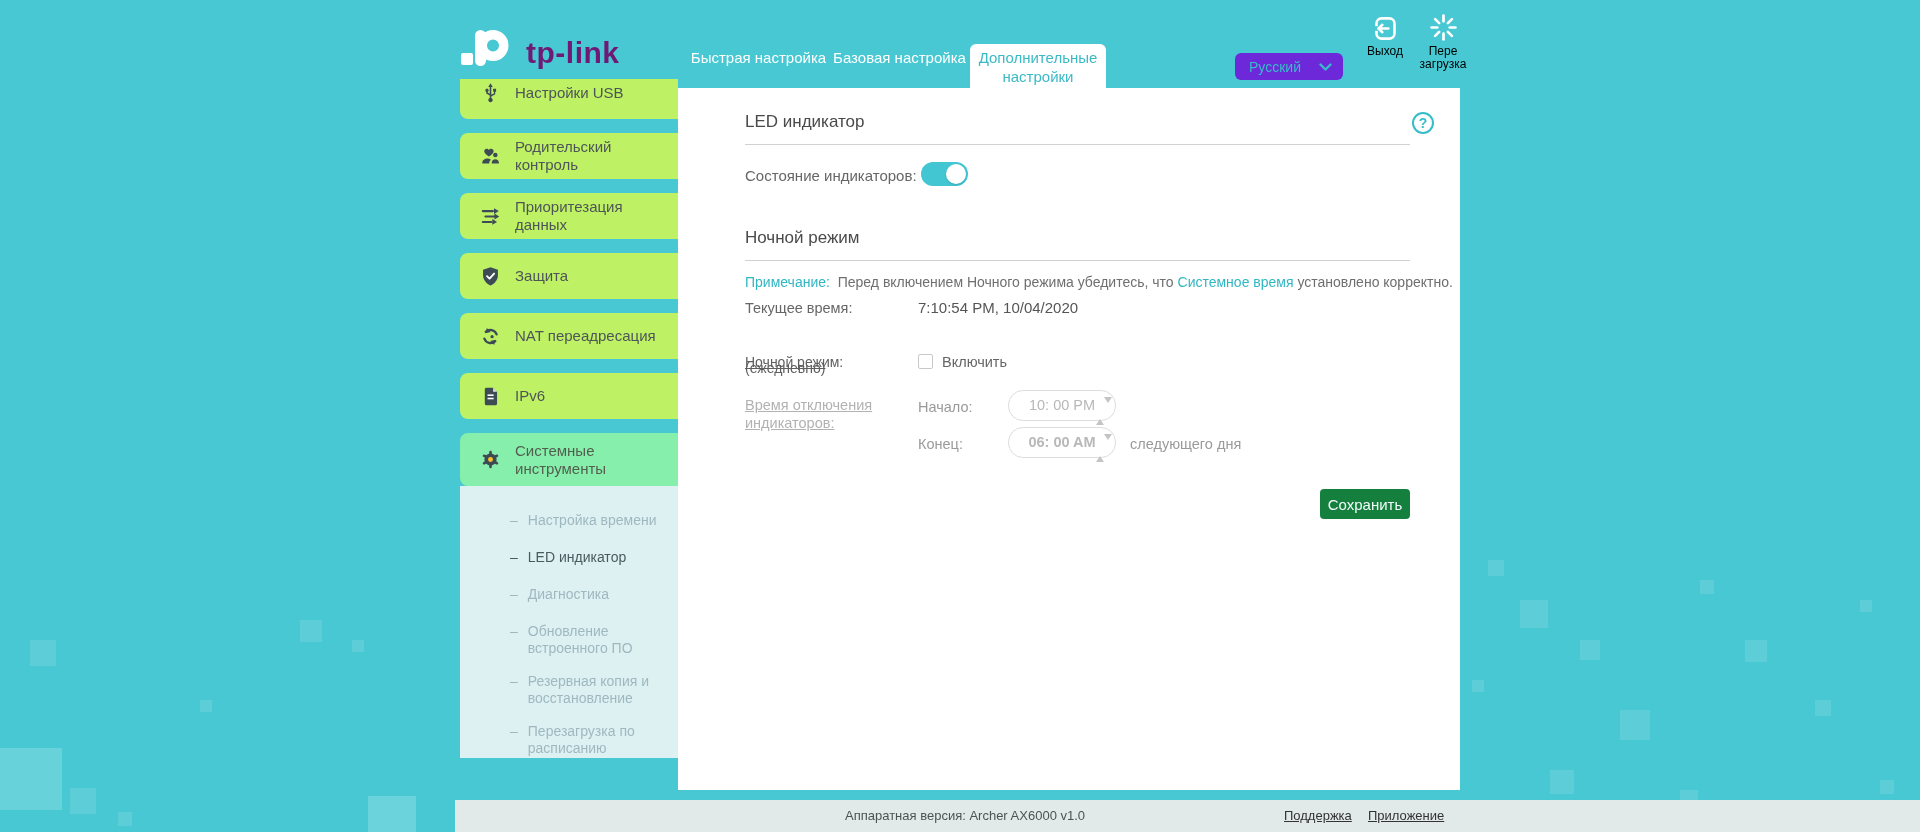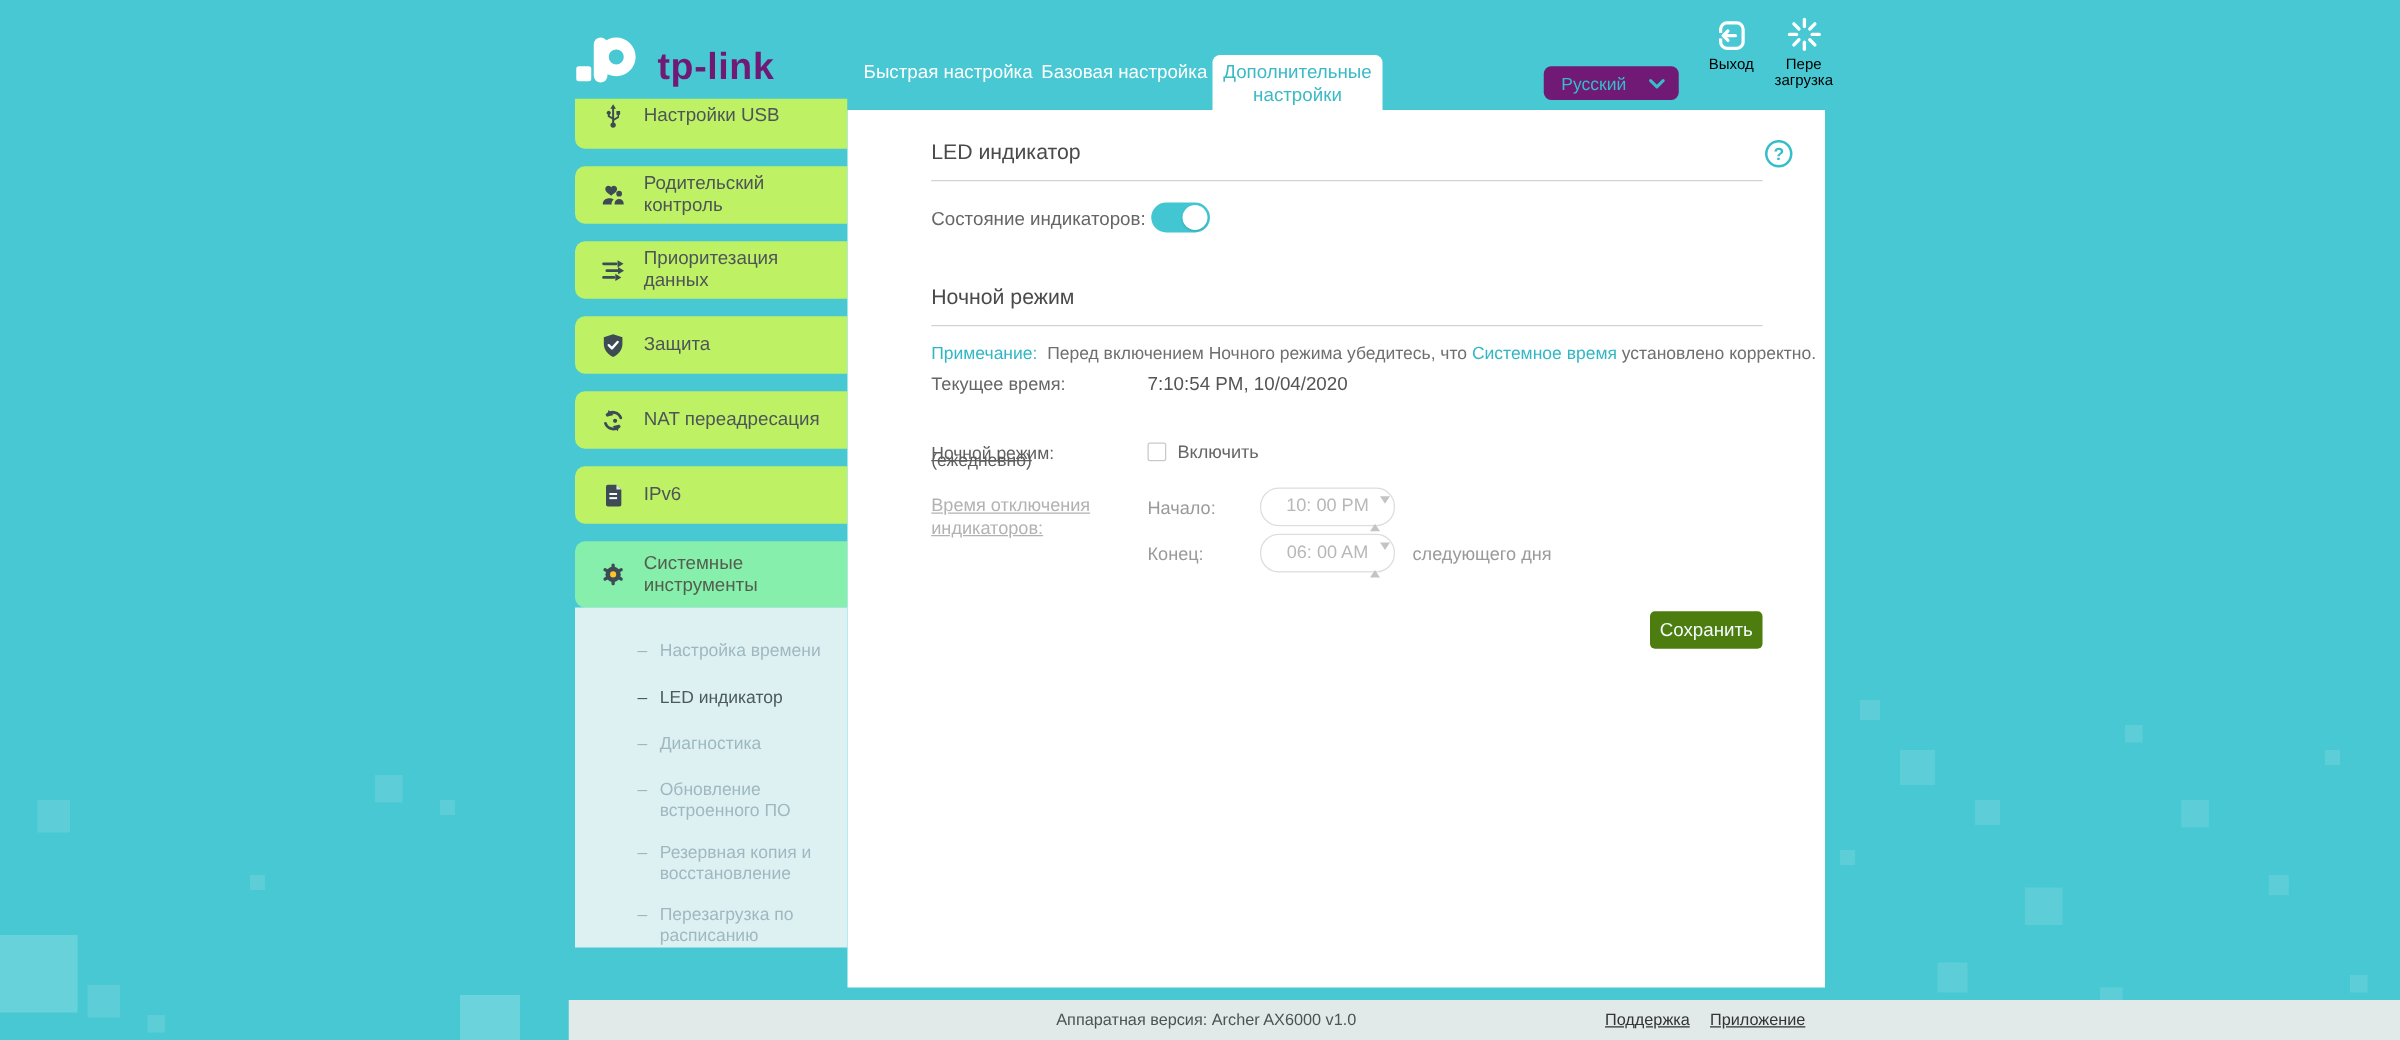--- a/index.html
+++ b/index.html
@@ -21,21 +21,21 @@
   .tabs { left:688px; top:44px; display:flex; align-items:flex-end; height:44px; }
   .tab {
     width:141px; height:44px; text-align:center; color:#fff;
     font-size:15px; line-height:19px; padding-top:4px; cursor:pointer;
   }
   .tab.active {
     width:136px; background:#fff; color:#3bbac6; border-radius:6px 6px 0 0;
   }
 
   .lang {
-    left:1235px; top:53px; width:108px; height:27px; background:#701a75;
+    left:1235px; top:53px; width:108px; height:27px; background:#6d28d9;
     border-radius:6px; color:#35bdc9; font-size:14px;
     display:flex; align-items:center; justify-content:space-between;
     padding:0 11px 0 14px; cursor:pointer;
   }
 
   .hdr-action { position:absolute; text-align:center; color:#000000; font-size:12px; line-height:13px; cursor:pointer; }
   .hdr-action svg { display:block; margin:0 auto 3px auto; }
 
   
   .sidebar { left:460px; top:79px; width:218px; height:711px; overflow:hidden; }
@@ -95,21 +95,21 @@
     position:absolute; left:330px; width:108px; height:31px;
     border:1px solid #ddd; border-radius:15px; background:#fff;
     color:#b8b8b8; font-size:14.5px; text-align:center; line-height:29px; cursor:pointer;
   }
   .spin { position:absolute; right:10px; top:6px; width:9px; }
   .spin .up { width:0; height:0; border-left:4.5px solid transparent; border-right:4.5px solid transparent; border-bottom:6px solid #c4c4c4; margin-bottom:3px; }
   .spin .dn { width:0; height:0; border-left:4.5px solid transparent; border-right:4.5px solid transparent; border-top:6px solid #c4c4c4; }
 
   .save-btn {
     position:absolute; left:642px; top:401px; width:90px; height:30px;
-    background:#4d7c0f; border:none; border-radius:4px;
+    background:#15803d; border:none; border-radius:4px;
     color:#f3fbfc; font-size:15px; font-family:"Liberation Sans", sans-serif; cursor:pointer;
   }
 
   
   .footer { left:455px; top:800px; width:1465px; height:32px; background:#e1eae8; font-size:13px; color:#4c5452; }
   .footer span, .footer a { position:absolute; line-height:32px; }
   .footer a { color:#333; text-decoration:underline; cursor:pointer; }
 </style>
 </head>
 <body>
@@ -346,21 +346,21 @@
 
   <div class="lbl-dim" style="left:67px; top:308px;">Время отключения индикаторов:</div>
 
   <div class="lbl" style="left:240px; top:311px; color:#9a9a9a; font-size:14.5px;">Начало:</div>
   <div class="time-input" style="top:302px;">
     <span>10: 00 PM</span>
     <span class="spin"><span class="up"></span><span class="dn"></span></span>
   </div>
 
   <div class="lbl" style="left:240px; top:348px; color:#9a9a9a; font-size:14.5px;">Конец:</div>
-  <div class="time-input" style="top:339px;">
+  <div class="time-input" style="top:339px;font-weight:bold;">
     <span>06: 00 AM</span>
     <span class="spin"><span class="up"></span><span class="dn"></span></span>
   </div>
   <div class="lbl" style="left:452px; top:348px; color:#9a9a9a; font-size:14.5px;">следующего дня</div>
 
   <button class="save-btn">Сохранить</button>
 </div>
 
 <div class="abs footer">
   <span style="left:390px;">Аппаратная версия: Archer AX6000 v1.0</span>

